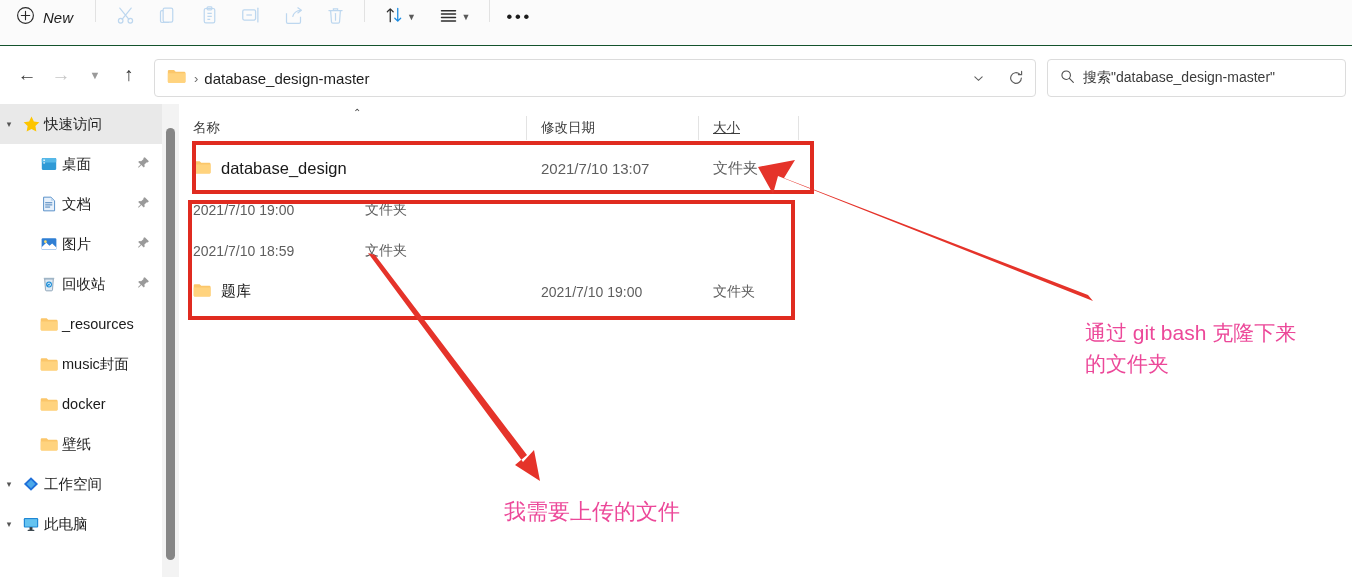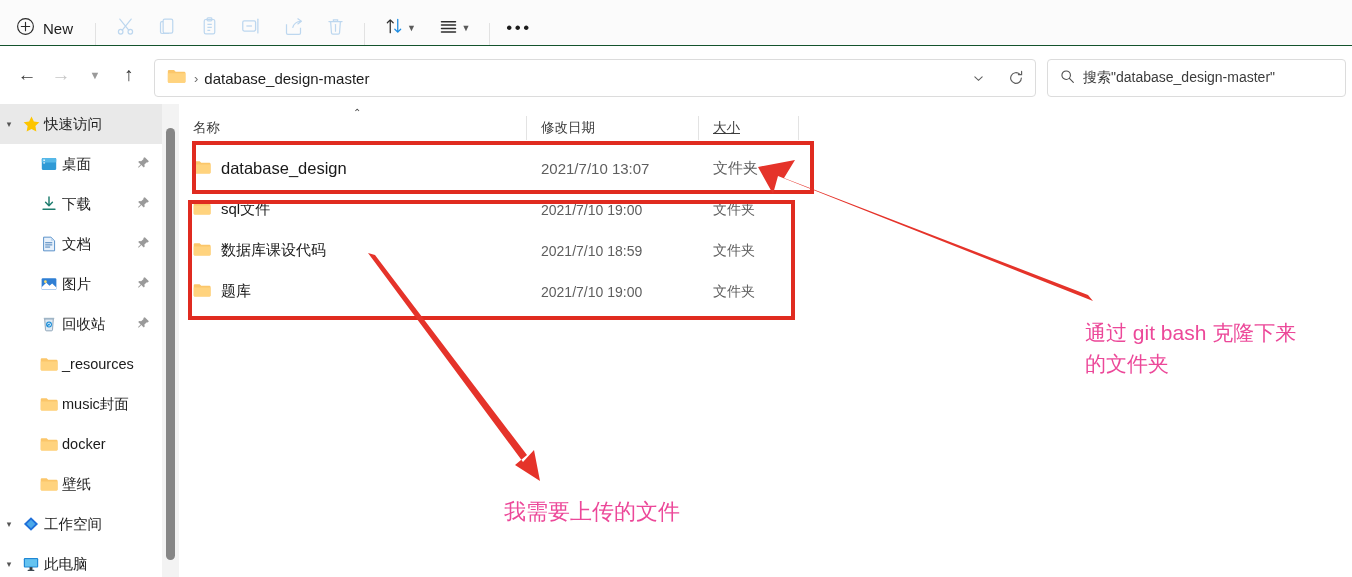--- a/index.html
+++ b/index.html
@@ -5,21 +5,21 @@
   html,body{margin:0;padding:0;}
   body{
     width:1352px;height:577px;overflow:hidden;background:#ffffff;
     font-family:"Liberation Sans","DejaVu Sans",sans-serif;
     -webkit-font-smoothing:antialiased;
   }
   #app{position:relative;width:1352px;height:577px;}
 
   
   .toolbar{position:absolute;left:0;top:0;width:1352px;height:45px;background:#fbfbfb;
-           border-bottom:3px solid #14532d;display:flex;align-items:flex-end;}
+           border-bottom:3px solid #14532d;display:flex;align-items:flex-start;font-style:italic;}
   .tb-new{display:flex;align-items:center;gap:8px;padding:0 14px 0 12px;height:34px;
           margin-left:4px;border-radius:4px;cursor:default;}
   .tb-new .lbl{font-size:15px;color:#1c1c1c;}
   .tb-sep{width:1px;height:22px;background:#e2e2e2;margin:0 8px;}
   .tb-btn{width:42px;height:34px;display:flex;align-items:center;justify-content:center;
           border-radius:4px;cursor:default;}
   .tb-btn.wide{width:54px;gap:3px;}
   .chev{font-size:9px;color:#5a5a5a;line-height:1;}
   .dots{letter-spacing:2.5px;font-size:17px;color:#1c1c1c;line-height:0.5;}
 
@@ -255,33 +255,20 @@
         </span>
         <span class="sb-lbl">桌面</span>
         <span class="sb-pin"><svg width="13" height="13" viewBox="0 0 16 16">
             <path d="M9.6 1.4 14.6 6.4l-1.5 1.5-1-.3-3 3 .4 2.4-1.2 1.2-3-3-3.2 3.2-.8-.8 3.2-3.2-3-3L2.7 6.2l2.4.4 3-3-.3-1z" fill="#9a9a9a"></path>
           </svg></span>
       </div>
       <div class="sb-item indent">
         <span class="sb-exp"></span>
         <span class="sb-ico">
           <svg width="18" height="18" viewBox="0 0 20 20">
-            <path d="M10 2.2v9.4M6.2 8.1 10 11.9l3.8-3.8" fill="none" stroke="#1d7c6e" stroke-width="1.6" stroke-linecap="round" stroke-linejoin="round"></path>
-            <path d="M3.4 15.8h13.2" stroke="#1d7c6e" stroke-width="1.6" stroke-linecap="round"></path>
-          </svg>
-        </span>
-        <span class="sb-lbl">下载</span>
-        <span class="sb-pin"><svg width="13" height="13" viewBox="0 0 16 16">
-            <path d="M9.6 1.4 14.6 6.4l-1.5 1.5-1-.3-3 3 .4 2.4-1.2 1.2-3-3-3.2 3.2-.8-.8 3.2-3.2-3-3L2.7 6.2l2.4.4 3-3-.3-1z" fill="#9a9a9a"></path>
-          </svg></span>
-      </div>
-      <div class="sb-item indent">
-        <span class="sb-exp"></span>
-        <span class="sb-ico">
-          <svg width="18" height="18" viewBox="0 0 20 20">
             <path d="M4 2.4h8.2L16.2 6.3v11.3H4z" fill="#e8f1fb" stroke="#5b92c9" stroke-width="1.1"></path>
             <path d="M12.1 2.4v4h4.1" fill="#bcd6ef"></path>
             <path d="M6.2 8.6h7M6.2 11h7M6.2 13.4h4.6" stroke="#4a82bb" stroke-width="1.1" stroke-linecap="round"></path>
           </svg>
         </span>
         <span class="sb-lbl">文档</span>
         <span class="sb-pin"><svg width="13" height="13" viewBox="0 0 16 16">
             <path d="M9.6 1.4 14.6 6.4l-1.5 1.5-1-.3-3 3 .4 2.4-1.2 1.2-3-3-3.2 3.2-.8-.8 3.2-3.2-3-3L2.7 6.2l2.4.4 3-3-.3-1z" fill="#9a9a9a"></path>
           </svg></span>
       </div>
@@ -403,39 +390,25 @@
                 <path d="M0.8 3.3a1.3 1.3 0 0 1 1.3-1.3h5.3l1.7 1.9h9.1a1.3 1.3 0 0 1 1.3 1.3v9.2a1.3 1.3 0 0 1-1.3 1.3H2.1a1.3 1.3 0 0 1-1.3-1.3z" fill="#fbc66a"></path>
                 <path d="M0.8 5.6h18.7v8.8a1.3 1.3 0 0 1-1.3 1.3H2.1a1.3 1.3 0 0 1-1.3-1.3z" fill="#ffd37e"></path>
               </svg></span>
             <span class="txt">database_design</span>
           </div>
           <div class="cell fdate" style="width: 172px;">2021/7/10 13:07</div>
           <div class="cell ftype" style="width: 152px;">文件夹</div>
           <div class="cell ftype" style="width: 100px;"></div>
         </div>
         <div class="frow">
-          <div class="cell fname" style="width: 348px;">
-            <span><svg width="18" height="16" viewBox="0 0 20 17">
-                <path d="M0.8 3.3a1.3 1.3 0 0 1 1.3-1.3h5.3l1.7 1.9h9.1a1.3 1.3 0 0 1 1.3 1.3v9.2a1.3 1.3 0 0 1-1.3 1.3H2.1a1.3 1.3 0 0 1-1.3-1.3z" fill="#fbc66a"></path>
-                <path d="M0.8 5.6h18.7v8.8a1.3 1.3 0 0 1-1.3 1.3H2.1a1.3 1.3 0 0 1-1.3-1.3z" fill="#ffd37e"></path>
-              </svg></span>
-            <span class="txt">sql文件</span>
-          </div>
           <div class="cell fdate" style="width: 172px;">2021/7/10 19:00</div>
           <div class="cell ftype" style="width: 152px;">文件夹</div>
           <div class="cell ftype" style="width: 100px;"></div>
         </div>
         <div class="frow">
-          <div class="cell fname" style="width: 348px;">
-            <span><svg width="18" height="16" viewBox="0 0 20 17">
-                <path d="M0.8 3.3a1.3 1.3 0 0 1 1.3-1.3h5.3l1.7 1.9h9.1a1.3 1.3 0 0 1 1.3 1.3v9.2a1.3 1.3 0 0 1-1.3 1.3H2.1a1.3 1.3 0 0 1-1.3-1.3z" fill="#fbc66a"></path>
-                <path d="M0.8 5.6h18.7v8.8a1.3 1.3 0 0 1-1.3 1.3H2.1a1.3 1.3 0 0 1-1.3-1.3z" fill="#ffd37e"></path>
-              </svg></span>
-            <span class="txt">数据库课设代码</span>
-          </div>
           <div class="cell fdate" style="width: 172px;">2021/7/10 18:59</div>
           <div class="cell ftype" style="width: 152px;">文件夹</div>
           <div class="cell ftype" style="width: 100px;"></div>
         </div>
         <div class="frow">
           <div class="cell fname" style="width: 348px;">
             <span><svg width="18" height="16" viewBox="0 0 20 17">
                 <path d="M0.8 3.3a1.3 1.3 0 0 1 1.3-1.3h5.3l1.7 1.9h9.1a1.3 1.3 0 0 1 1.3 1.3v9.2a1.3 1.3 0 0 1-1.3 1.3H2.1a1.3 1.3 0 0 1-1.3-1.3z" fill="#fbc66a"></path>
                 <path d="M0.8 5.6h18.7v8.8a1.3 1.3 0 0 1-1.3 1.3H2.1a1.3 1.3 0 0 1-1.3-1.3z" fill="#ffd37e"></path>
               </svg></span>

